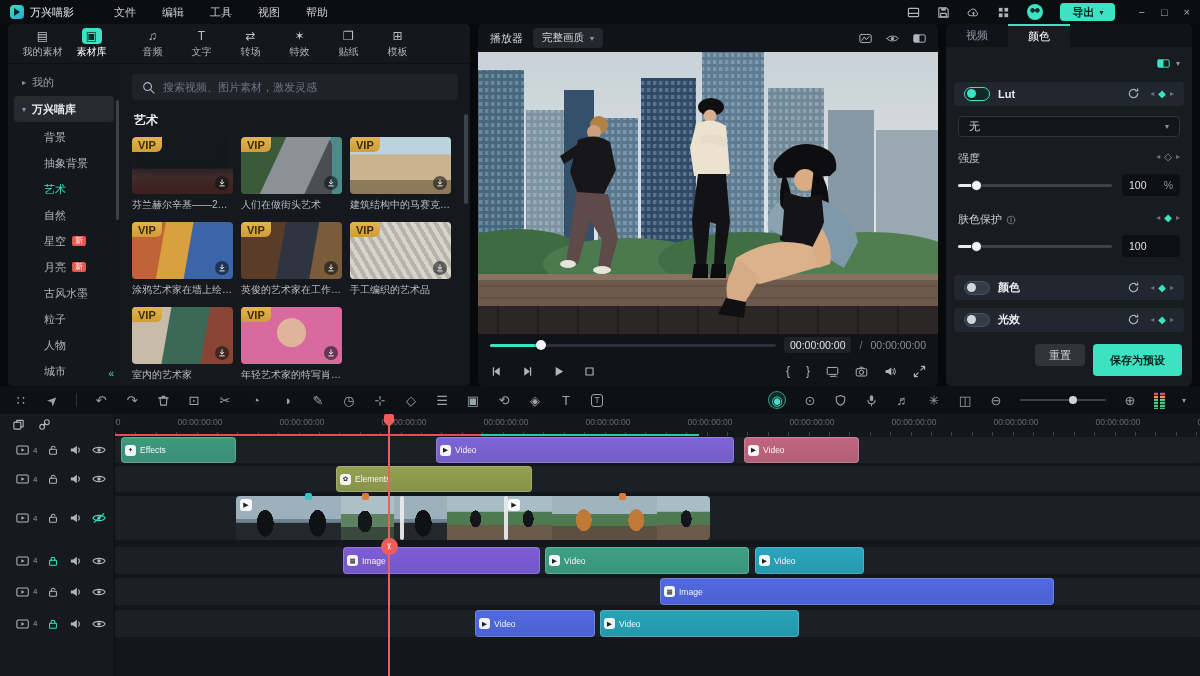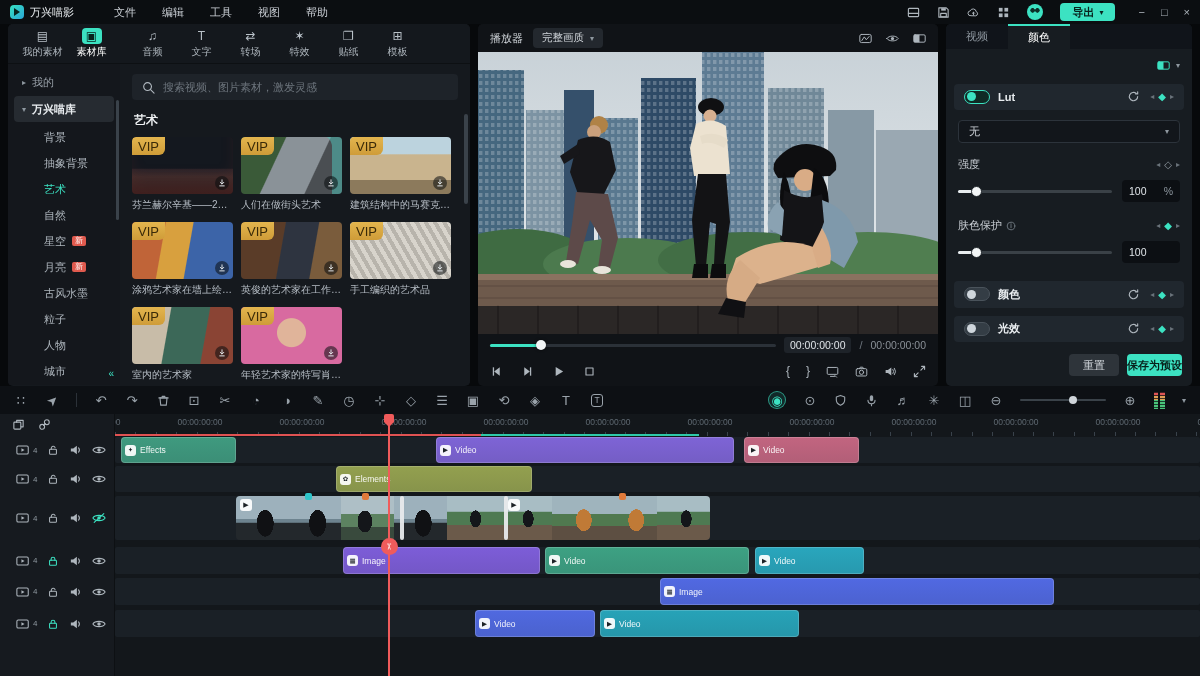--- a/index.html
+++ b/index.html
@@ -52,21 +52,21 @@
   .side-scroll{position:absolute;right:1px;top:36px;width:3px;height:120px;background:#3a424a;border-radius:2px}
   .lp-content{flex:1;padding:10px 12px 0 12px;position:relative;overflow:hidden;background:#15191e}
   .searchbar{display:flex;align-items:center;gap:8px;height:26px;background:#1e2329;border-radius:4px;padding:0 10px;color:#7b848c}
   .searchbar input{flex:1;background:transparent;border:none;outline:none;color:#aeb6bd;font-size:11px}
   .searchbar input::placeholder{color:#6d757d}
   .sec-title{font-size:12px;color:#eef1f3;font-weight:bold;margin:12px 0 8px 2px}
   .thumb-grid{display:grid;grid-template-columns:repeat(3,101px);gap:10px 8px}
   .tcell{cursor:pointer}
   .thumb{width:101px;height:57px;border-radius:4px;position:relative;overflow:hidden;background:#222}
   .tlabel{font-size:10px;color:#b7bec6;padding-top:4px;white-space:nowrap;overflow:hidden;text-overflow:ellipsis;width:101px}
-  .vip{position:absolute;top:0;left:0;background:linear-gradient(#e3b54e,#cf9c38);color:#3a2a08;font-size:13px;font-weight:normal;padding:1.5px 6px;border-radius:4px 0 6px 0}
+  .vip{position:absolute;top:0;left:0;background:linear-gradient(#e3b54e,#cf9c38);color:#3a2a08;font-size:11px;font-weight:bold;padding:1.5px 6px;border-radius:4px 0 6px 0}
   .dl{position:absolute;right:4px;bottom:4px;width:14px;height:14px;border-radius:50%;background:rgba(10,12,14,.55);color:#e8ecef;display:flex;align-items:center;justify-content:center}
   .dl svg{width:8px;height:8px}
   .lp-scroll{position:absolute;right:2px;top:50px;width:4px;height:90px;background:#3a424a;border-radius:2px}
   
   .th-paint{background:conic-gradient(from 40deg at 40% 50%,#e070a0,#7a5fd0,#4a9ad8,#6fd8d0,#e070a0)}
   .th-citynight{background:linear-gradient(#14181f 55%,#2a2228 56%,#3a2a2a 70%,#1a1518);box-shadow:inset 0 -18px 20px -10px rgba(160,60,50,.35)}
   .th-aerial{background:linear-gradient(115deg,#3a5a38 35%,#8a9298 36% 70%,#4a4e52 71%);box-shadow:inset -20px 8px 0 -10px rgba(80,200,190,.5)}
   .th-mosaic{background:linear-gradient(#bcd3de 30%,#c9b48e 31% 75%,#8c7a5c 76%)}
   .th-graffiti{background:linear-gradient(100deg,#c06438 30%,#d8a03e 31% 55%,#3c64a8 56%)}
   .th-studio{background:linear-gradient(100deg,#5a3c28 40%,#2e3440 41% 70%,#7a5c3c 71%)}
@@ -108,31 +108,31 @@
   .tgl{width:26px;height:14px;border-radius:8px;background:#343d45;border:1px solid #4a535b;position:relative;cursor:pointer;flex:none}
   .tgl .knob{position:absolute;top:1.5px;left:2px;width:9px;height:9px;border-radius:50%;background:#cfd6dc}
   .tgl.on{background:#0f2a25;border-color:var(--accent)}
   .tgl.on .knob{background:var(--accent)}
   .kf{display:flex;align-items:center;gap:4px;color:#6a737b;font-size:8px}
   .kf .dia{font-size:10px;color:var(--accent)}
   .kf .dia.hollow{color:#8e979f}
   .cp-drop{display:flex;align-items:center;margin:6px 12px;height:26px;background:#12161b;border:1px solid #2c333b;border-radius:4px;padding:0 10px;color:#c9ced4;cursor:pointer}
   .cp-drop .caret{margin-left:auto}
   .cp-slider-blk{margin:8px 12px 2px 12px}
-  .cp-slider-head{display:flex;align-items:center;color:#c9ced4}
+  .cp-slider-head{display:flex;align-items:flex-start;color:#c9ced4}
   .cp-slider-head .kf{margin-left:auto}
   .cp-slider-row{display:flex;align-items:center;gap:10px;margin-top:8px;margin-bottom:6px}
   .hsl-track{flex:1;height:3px;background:#3a4147;border-radius:2px;position:relative}
   .hsl-fill{position:absolute;left:0;top:0;bottom:0;background:#e8ecef;border-radius:2px}
   .hsl-knob{position:absolute;top:-4px;width:11px;height:11px;border-radius:50%;background:#f2f5f6;border:1px solid #20262b}
   .valbox{width:58px;height:22px;background:#0c0f13;border-radius:4px;display:flex;align-items:center;padding:0 7px;color:#dfe4e8;font-size:10.5px;gap:4px}
   .valbox .unit{margin-left:auto;color:#8e979f}
   .cp-footer{margin-top:auto;display:flex;justify-content:flex-end;gap:8px;padding:8px 10px 10px 10px}
   .btn-gray{background:#2e343a;color:#d0d5da;border-radius:4px;height:22px;padding:0 14px;display:flex;align-items:center;cursor:pointer}
-  .btn-teal{background:var(--accent);color:#08231d;font-weight:bold;border-radius:4px;height:22px;padding:0 0;display:flex;align-items:center;cursor:pointer}
+  .btn-teal{background:var(--accent);color:#08231d;font-weight:bold;border-radius:4px;height:32px;padding:0 17px;display:flex;align-items:center;cursor:pointer}
   .reset-ic{color:#aeb6bd}
 
   
   .tl-toolbar{height:28px;margin-top:0;display:flex;align-items:center;padding:0 14px;background:#0d1014;gap:17px}
   .tb-ic{color:#9aa3ab;font-size:13px;cursor:pointer;display:inline-flex;align-items:center;justify-content:center;min-width:14px}
   .tb-ic svg{width:13px;height:13px}
   .tb-ic.divider{width:1px;height:14px;background:#2b3138;min-width:1px;cursor:default}
   .tb-ic[data-name="select-tool-icon"] span{display:inline-block;transform:rotate(-45deg)}
   .tb-ic.boxed span{border:1px solid currentColor;border-radius:3px;font-size:8.5px;padding:0 2.5px;line-height:11px}
   .tb-ic.active-teal{color:var(--accent);background:rgba(60,226,194,.12);border:1px solid rgba(60,226,194,.6);border-radius:50%;width:18px;height:18px}

